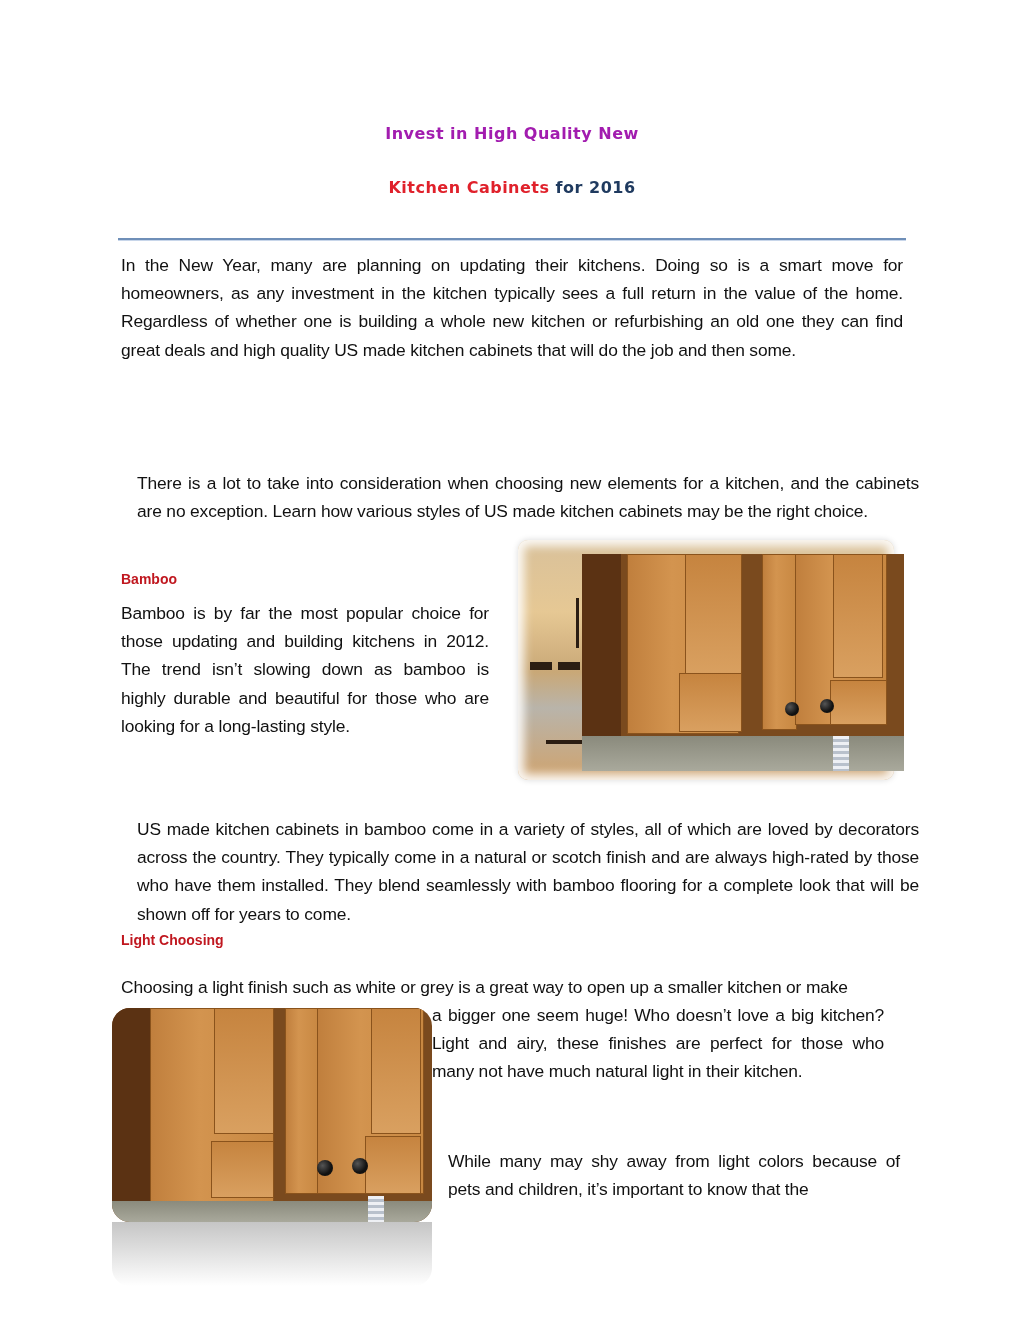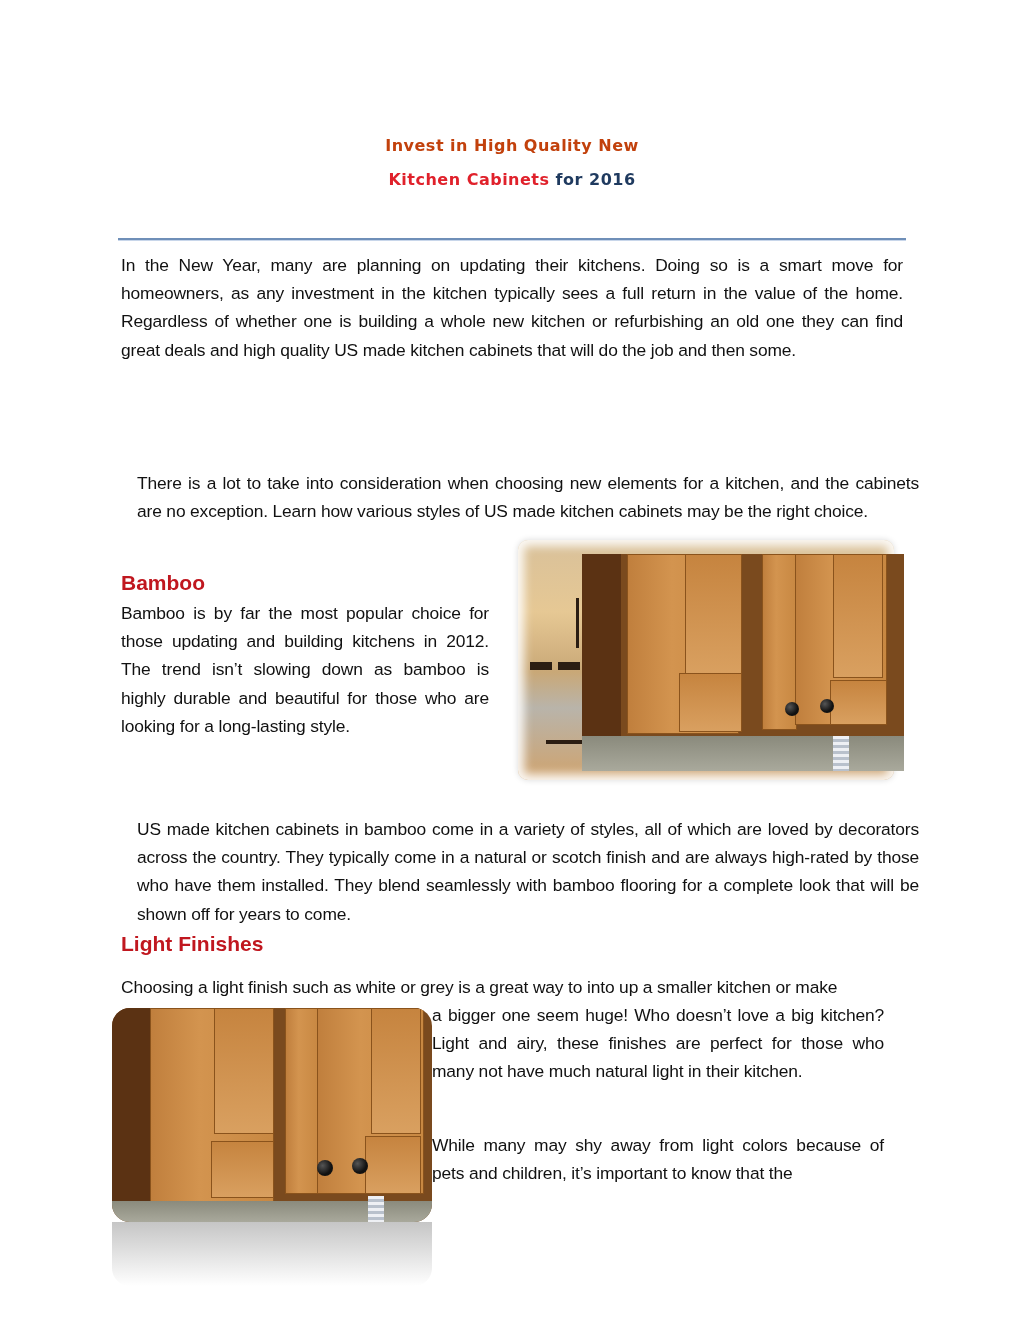--- a/index.html
+++ b/index.html
@@ -2,33 +2,33 @@
 <html><head>
 <meta charset="utf-8">
 <style>
   html, body { margin: 0; padding: 0; background: #ffffff; }
   body { width: 1024px; height: 1325px; position: relative; overflow: hidden;
          font-family: "Liberation Sans", "DejaVu Sans", sans-serif; color: #111; }
 
   .title { position: absolute; left: 0; width: 1024px; text-align: center;
            font-family: "DejaVu Sans", "Liberation Sans", sans-serif; font-weight: bold;
            letter-spacing: 0.5px; }
-  .title-line1 { top: 136px; color: #c2410c; }
-  .title-line2 { top: 170px; color: #1f3a5f; }
+  .title-line1 { top: 124px; color: #a21caf; }
+  .title-line2 { top: 178px; color: #1f3a5f; }
   .title .red { color: #e0212b; }
   .title-rule { position: absolute; left: 118px; top: 238px; width: 788px; height: 2px;
                 background: #6f8fb8; box-shadow: 0 1px 0 #c8d6ea; }
 
   .para { position: absolute; left: 121px; width: 782px; font-size: 17.4px; line-height: 28.2px;
           text-align: justify; font-family: "Liberation Sans Narrow", "Liberation Sans", sans-serif;
           letter-spacing: -0.15px; }
   .narrow-left { width: 368px; }
   .narrow-right { left: 432px; width: 452px; }
 
-  .heading { position: absolute; left: 121px; font-size: 21px; font-weight: bold; color: #c0171f; }
+  .heading { position: absolute; left: 121px; font-size: 14px; font-weight: bold; color: #c0171f; }
 
   .img-frame { position: absolute; overflow: hidden; }
   .img1-back { left: 518px; top: 540px; width: 376px; height: 240px; border-radius: 10px;
                background: linear-gradient(180deg, #d9c19a 0%, #e6c894 30%, #c9a877 55%, #b9b4aa 70%, #cfa36e 100%);
                box-shadow: 0 0 10px 6px rgba(255,255,255,0.9) inset, 0 0 6px rgba(0,0,0,0.15); }
   .img1-back .drawer { position: absolute; background: #2b1d12; }
   .img1-front { left: 582px; top: 554px; width: 322px; height: 217px; }
 
   .cab { position: absolute; inset: 0; background: #7a4a1e; }
   .cab .side { position: absolute; left: 0; top: 0; width: 12%; height: 84%; background: #5b3213; }
@@ -78,23 +78,23 @@
     <div class="panel" style="left:77%; top:58%; width:17%; height:20%;"></div>
     <div class="knob" style="left:63%; top:68%;"></div>
     <div class="knob" style="left:74%; top:67%;"></div>
     <div class="wall"></div>
     <div class="stripe" style="left:78%;"></div>
   </div>
 </div>
 
 <p class="para" style="top:799px; margin:16px;">US made kitchen cabinets in bamboo come in a variety of styles, all of which are loved by decorators across the country. They typically come in a natural or scotch finish and are always high-rated by those who have them installed. They blend seamlessly with bamboo flooring for a complete look that will be shown off for years to come.</p>
 
-<div class="heading" style="top:932px;">Light Finishes</div>
+<div class="heading" style="top:932px;">Light Choosing</div>
 
-<p class="para" style="top:973px; margin:0;">Choosing a light finish such as white or grey is a great way to into up a smaller kitchen or make</p>
+<p class="para" style="top:973px; margin:0;">Choosing a light finish such as white or grey is a great way to open up a smaller kitchen or make</p>
 
 <div class="img-frame img2">
   <div class="cab">
     <div class="side" style="width:12%; height:92%;"></div>
     <div class="door" style="left:12%; top:0; width:38%; height:90%;"></div>
     <div class="panel" style="left:32%; top:0; width:18%; height:58%;"></div>
     <div class="panel" style="left:31%; top:62%; width:19%; height:26%;"></div>
     <div class="door" style="left:54%; top:0; width:10%; height:86%;"></div>
     <div class="door" style="left:64%; top:0; width:33%; height:86%;"></div>
     <div class="panel" style="left:81%; top:0; width:15%; height:58%;"></div>
@@ -102,13 +102,13 @@
     <div class="knob" style="left:64%; top:71%; width:16px; height:16px;"></div>
     <div class="knob" style="left:75%; top:70%; width:16px; height:16px;"></div>
     <div class="wall" style="height:10%;"></div>
     <div class="stripe" style="left:80%; height:12%;"></div>
   </div>
 </div>
 <div class="img2-reflect"></div>
 
 <p class="para narrow-right" style="top:1001px; margin:0;">a bigger one seem huge! Who doesn’t love a big kitchen? Light and airy, these finishes are perfect for those who many not have much natural light in their kitchen.</p>
 
-<p class="para narrow-right" style="top:1131px; margin:0;">While many may shy away from light colors because of pets and children, it’s important to know that the</p>
+<p class="para narrow-right" style="top:1131px; margin:16px;">While many may shy away from light colors because of pets and children, it’s important to know that the</p>
 
 </body></html>

